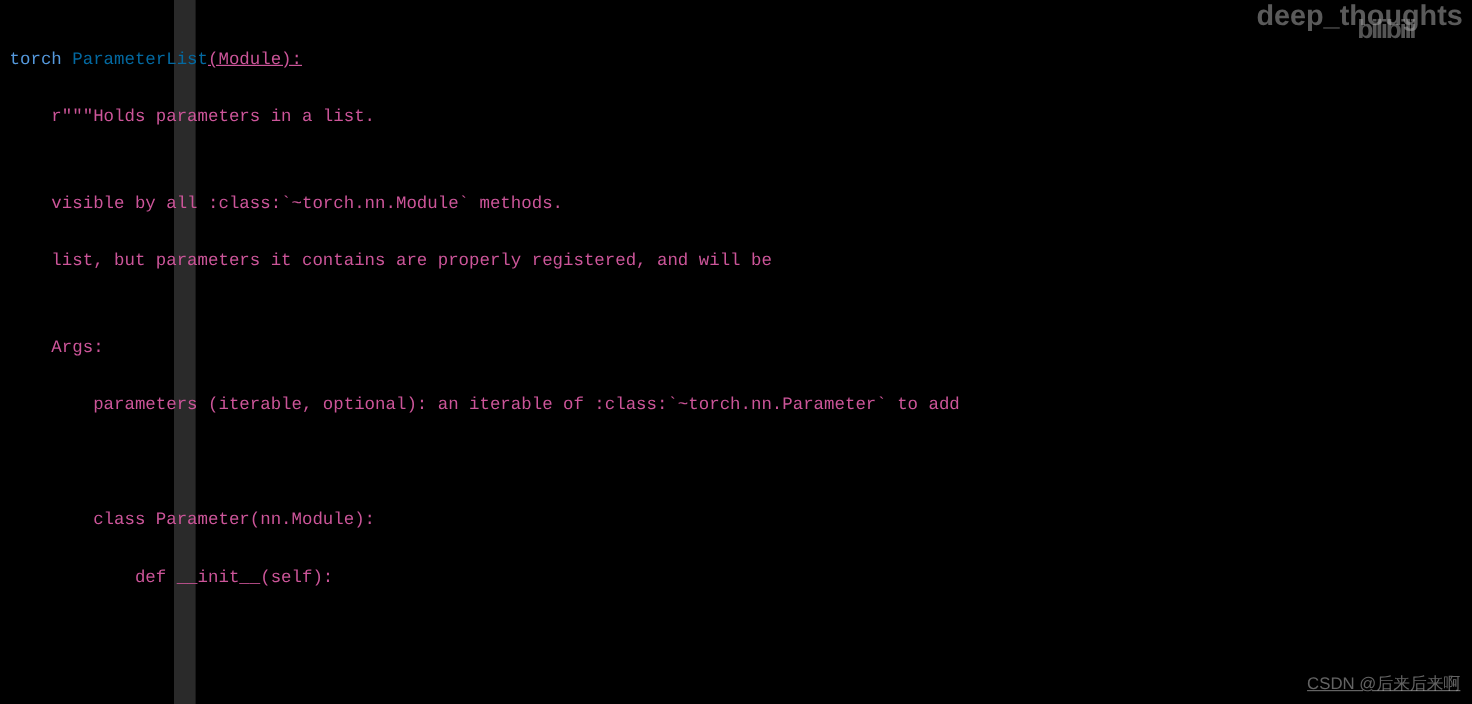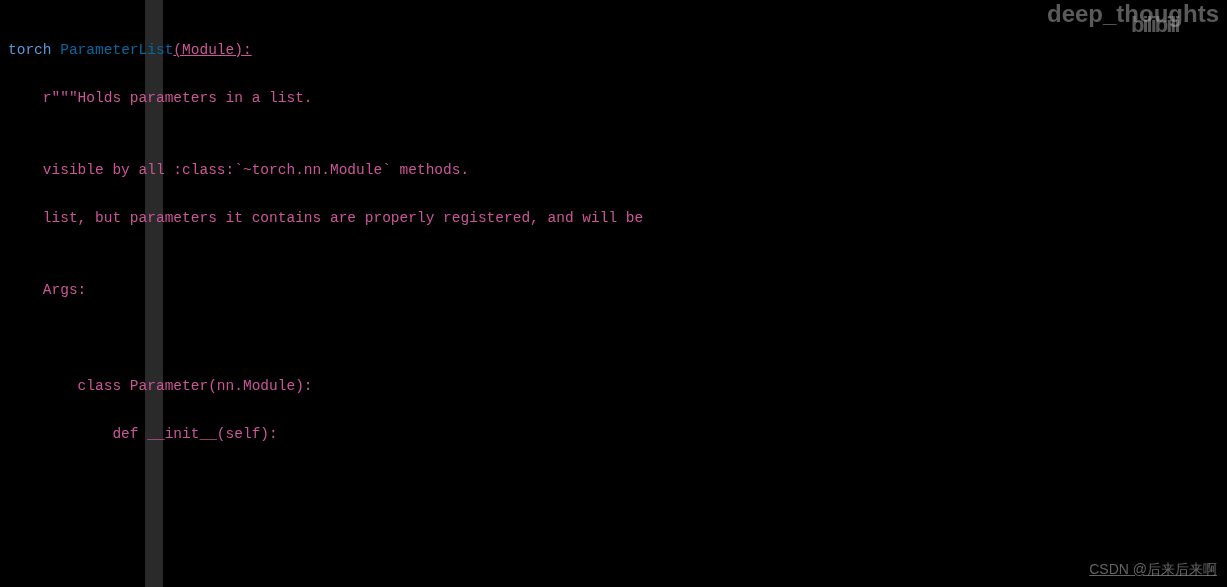--- a/index.html
+++ b/index.html
@@ -95,20 +95,21 @@
 <div class="watermark-bottom">CSDN @后来后来啊</div>
 
 <div class="code-container content">
 <div><span class="kw">torch </span><span class="classname">ParameterList</span><span class="plain">(Module):</span></div>
 <div class="docstring">    r"""Holds parameters in a list.</div>
 <div class="docstring"></div>
 <div class="docstring">    visible by all :class:`~torch.nn.Module` methods.</div>
 <div class="docstring">    list, but parameters it contains are properly registered, and will be</div>
 <div class="docstring"></div>
 <div class="docstring">    Args:</div>
+<div class="docstring">        parameters (iterable, optional): an iterable of :class:`~torch.nn.Parameter` to add</div>
 <div class="docstring"></div>
 <div class="docstring"></div>
 <div class="docstring">        class Parameter(nn.Module):</div>
 <div class="docstring">            def __init__(self):</div>
 
 
 <div class="docstring"></div>
 
 
 

